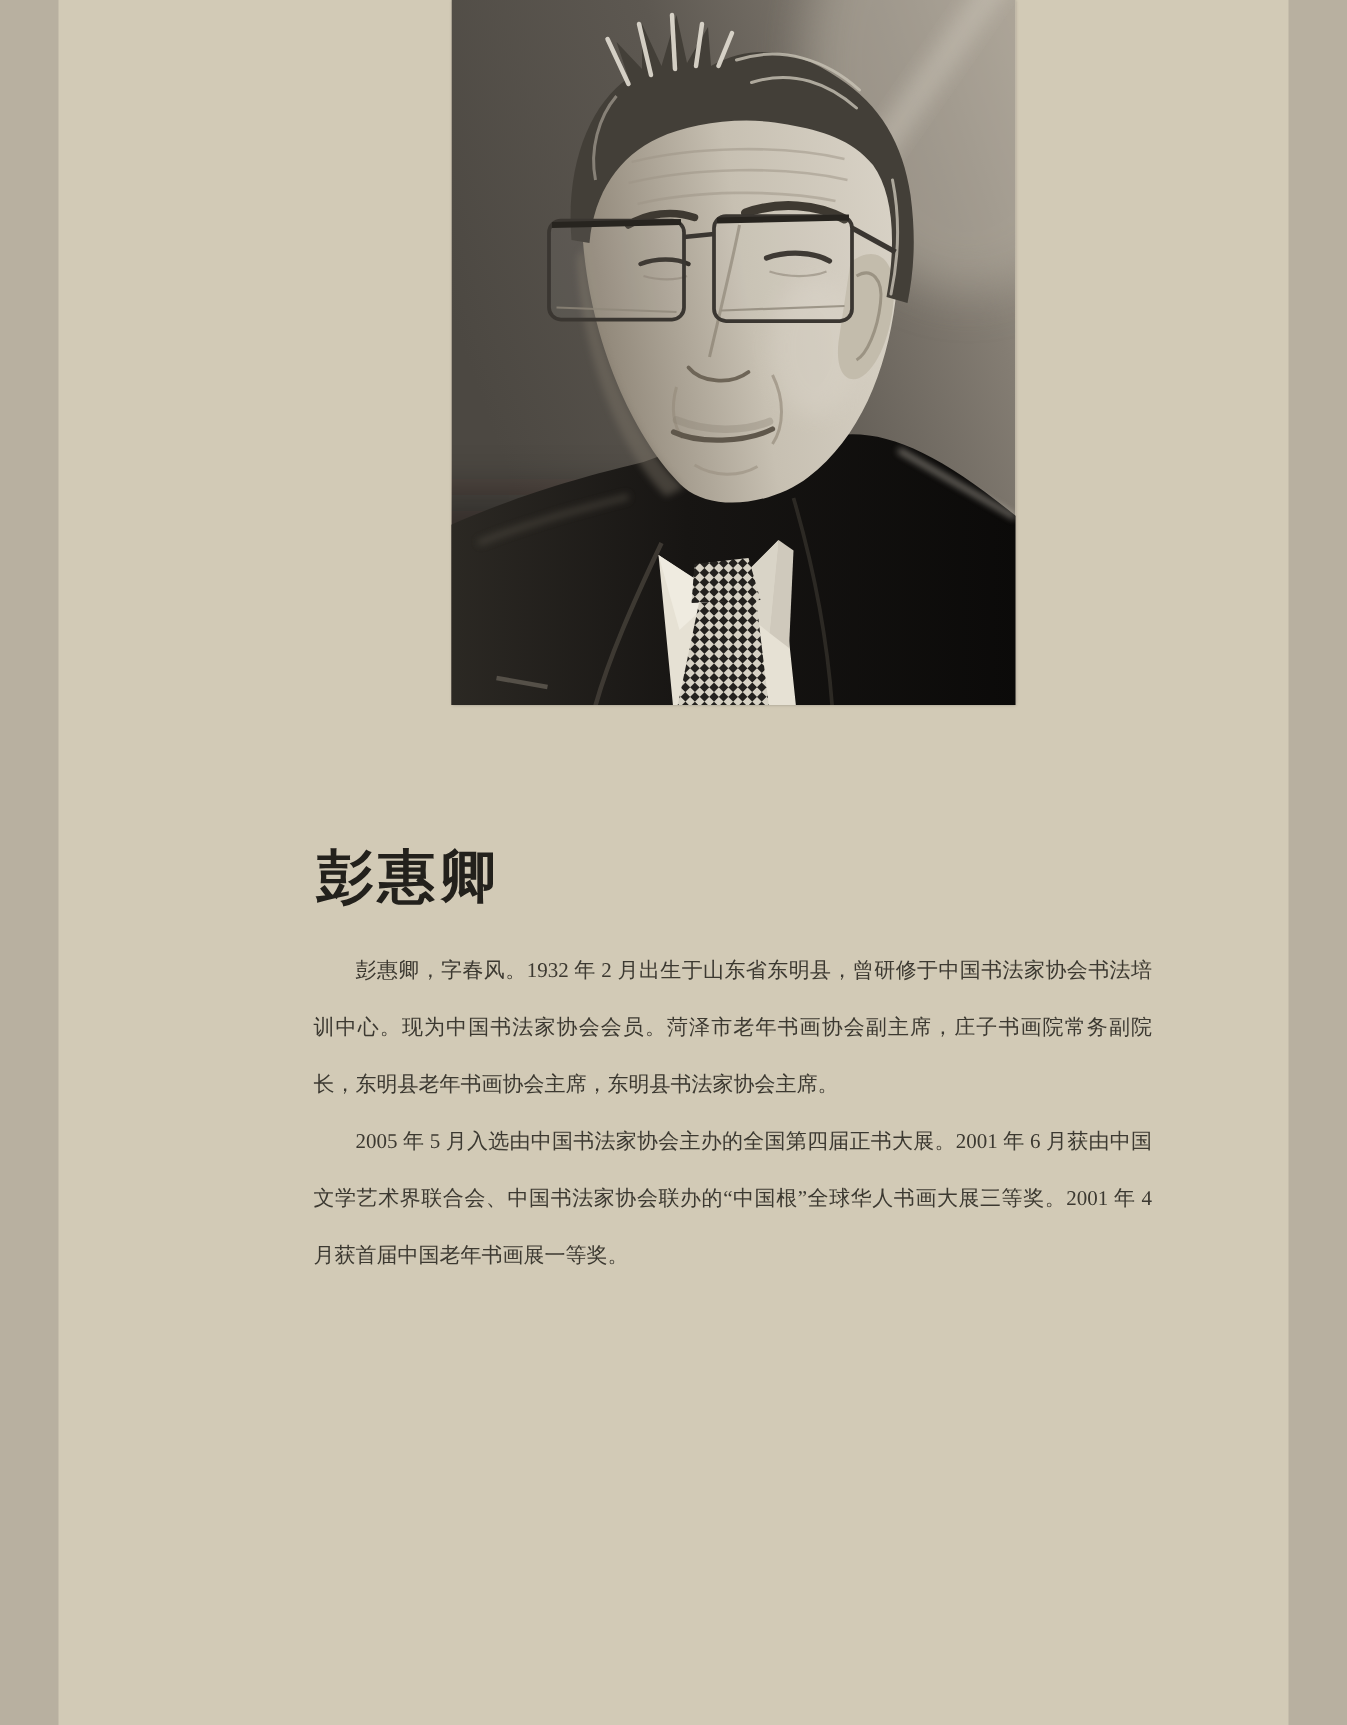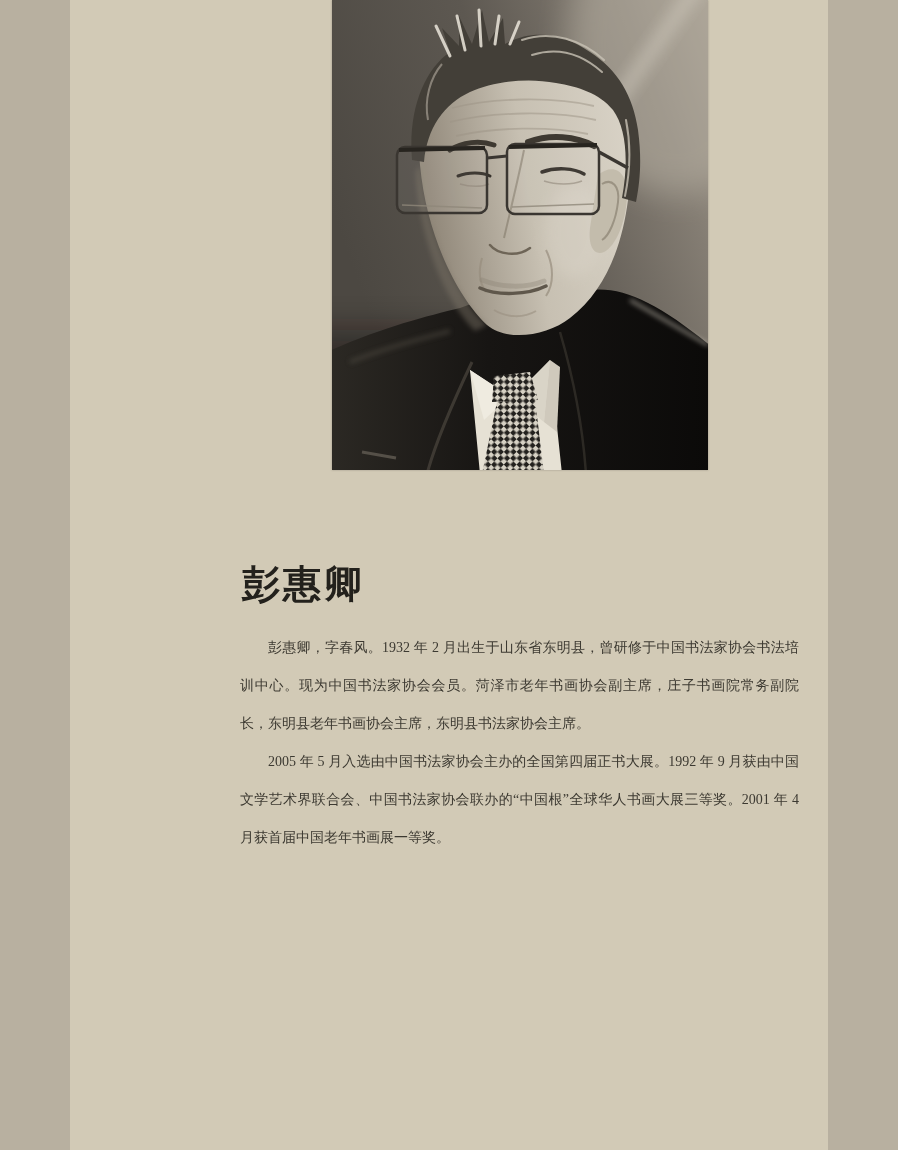--- a/index.html
+++ b/index.html
@@ -2,21 +2,21 @@
 <html><head>
 <meta charset="utf-8">
 <style>
   html, body { margin: 0; padding: 0; }
   body {
     font-family: "Liberation Serif", "DejaVu Serif", serif;
     background: #b8b0a0;
   }
   .page {
     position: relative;
-    width: 758px;
+    width: 820px;
     height: 1150px;
     margin: 0 auto;
     background: #d2cab6;
     overflow: hidden;
   }
   .photo {
     position: absolute;
     left: 262px;
     top: 0;
     width: 376px;
@@ -174,16 +174,16 @@
         <path d="M70 205 L150 208" stroke="#8f8779" stroke-width="1.5" opacity="0.8"></path>
         <path d="M180 207 L262 204" stroke="#8f8779" stroke-width="1.5" opacity="0.8"></path>
       </g>
     </svg>
   </figure>
 
   <h1 class="heading">彭惠卿</h1>
 
   <div class="content">
     <p>彭惠卿，字春风。1932 年 2 月出生于山东省东明县，曾研修于中国书法家协会书法培训中心。现为中国书法家协会会员。菏泽市老年书画协会副主席，庄子书画院常务副院长，东明县老年书画协会主席，东明县书法家协会主席。</p>
-    <p>2005 年 5 月入选由中国书法家协会主办的全国第四届正书大展。1992 年 9 月获由中国文学艺术界联合会、中国书法家协会联办的“中国根”全球华人书画大展三等奖。2001 年 4 月获首届中国老年书画展一等奖。</p>
+    <p>2005 年 5 月入选由中国书法家协会主办的全国第四届正书大展。2001 年 6 月获由中国文学艺术界联合会、中国书法家协会联办的“中国根”全球华人书画大展三等奖。2001 年 4 月获首届中国老年书画展一等奖。</p>
   </div>
 
 </div>
 
 </body></html>

